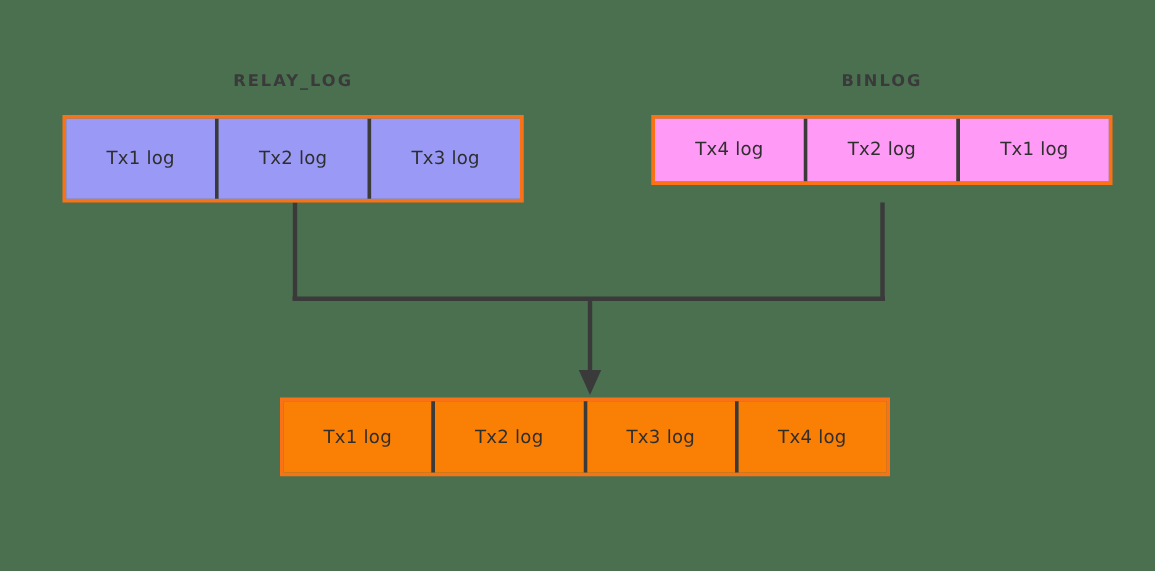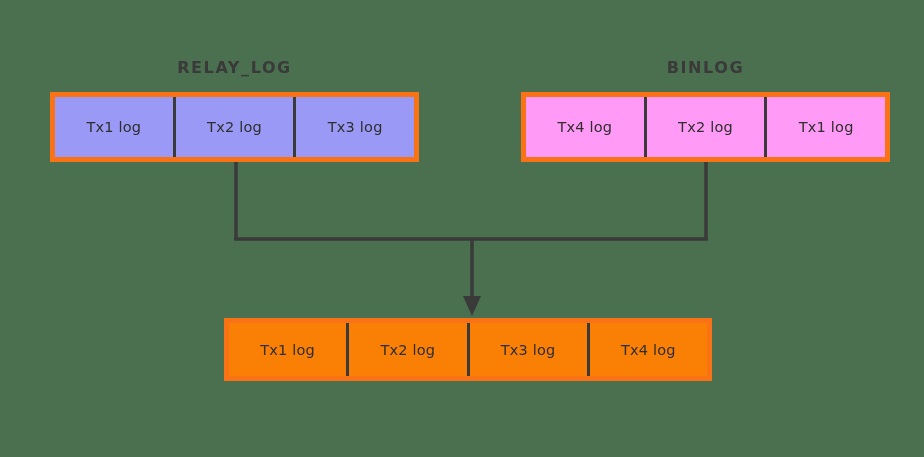--- a/index.html
+++ b/index.html
@@ -32,35 +32,35 @@
   .log-group {
     position: absolute;
   }
   .log-title {
     position: absolute;
     left: 0;
     width: 100%;
     text-align: center;
     font-family: "DejaVu Sans", sans-serif;
     font-weight: bold;
-    font-size: 16px;
+    font-size: 13px;
     letter-spacing: 1.6px;
     color: #3a3a3a;
     white-space: nowrap;
   }
   .log-title.above { top: -34px; }
   .log-title.below { bottom: -32px; }
 
   .log-row {
     position: absolute;
     left: 0;
     top: 0;
     display: flex;
     box-sizing: border-box;
-    border: 5px solid #f97316;
+    border: 3px solid #f97316;
     width: 100%;
     height: 100%;
   }
   .log-cell {
     flex: 1 1 0;
     display: flex;
     align-items: center;
     justify-content: center;
     box-sizing: border-box;
     border-right: 3px solid #3a3a3a;
@@ -78,21 +78,21 @@
   #relay-log-group {
     left: 50px;
     top: 92px;
     width: 369px;
     height: 70px;
   }
   #binlog-group {
     left: 521px;
     top: 92px;
     width: 369px;
-    height: 70px;
+    height: 56px;
     text-decoration: underline;
   }
   #consensus-log-group {
     left: 224px;
     top: 318px;
     width: 488px;
     height: 63px;
   }
 
   .fill-relay  { background: #9a9af6; }

